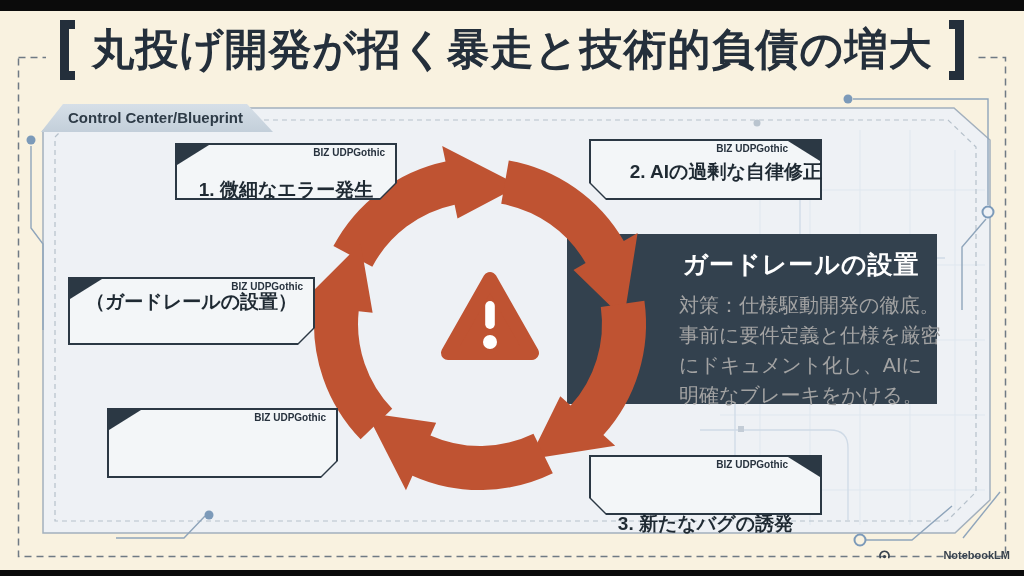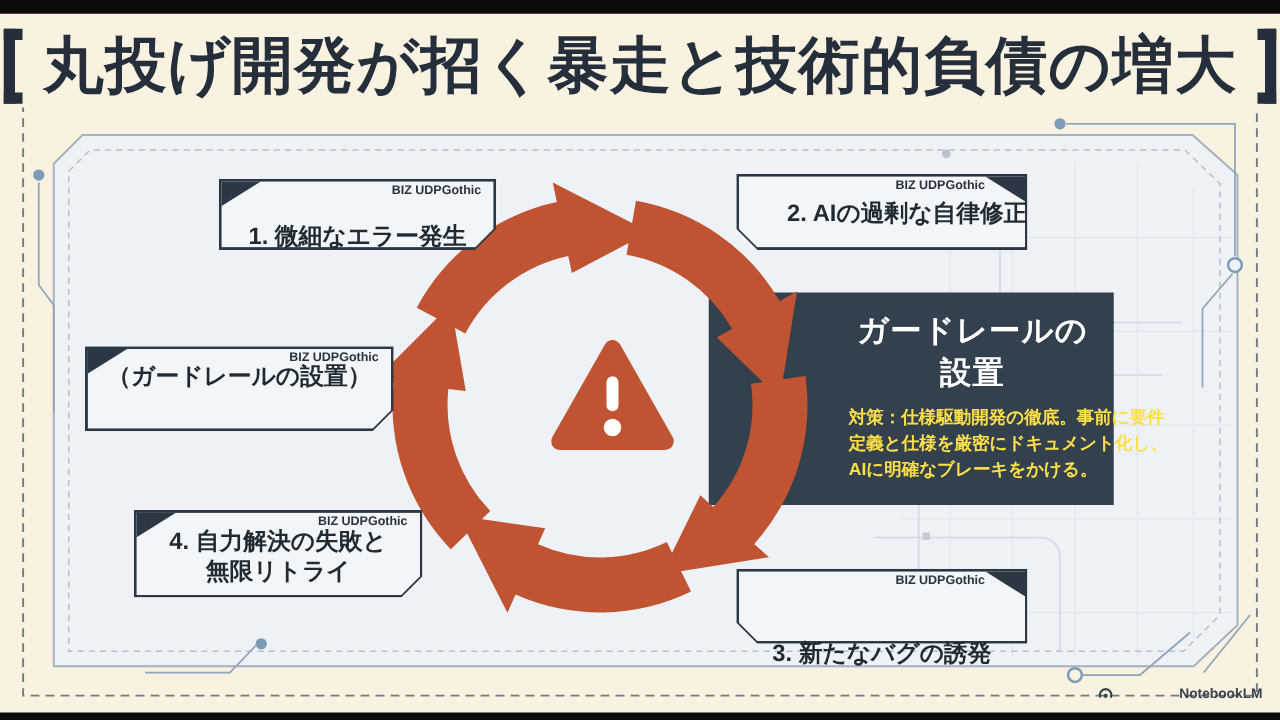--- a/index.html
+++ b/index.html
@@ -12,38 +12,38 @@
   .bar{position:absolute;left:0;width:1024px;background:#0b0b0b;z-index:9;}
   .bar.top{top:0;height:11px;}
   .bar.bottom{top:570px;height:6px;}
 
   
   .title-row{position:absolute;left:0;top:20px;width:1024px;display:flex;justify-content:center;z-index:6;}
   .title-box{display:flex;align-items:center;gap:16px;background:#f9f2e0;padding:0 14px;}
   .bracket{width:15px;height:60px;border:9px solid #242f3b;box-sizing:border-box;}
   .bracket.l{border-right:none;}
   .bracket.r{border-left:none;}
-  .title-text{margin:0;font-size:49px;font-weight:900;letter-spacing:1px;color:#242f3b;white-space:nowrap;}
+  .title-text{margin:0;font-size:43px;font-weight:900;letter-spacing:1px;color:#242f3b;white-space:nowrap;}
 
   
   .tab{
     position:absolute;left:41px;top:104px;width:232px;height:28px;z-index:5;
     background:linear-gradient(#d6dfe8,#c3cfda);
     clip-path:polygon(22px 0,206px 0,232px 100%,0 100%);
   }
   .tab span{display:block;padding-left:27px;line-height:28px;font-size:15px;font-weight:700;color:#2e3b47;}
 
   svg.decor{position:absolute;left:0;top:0;z-index:1;}
   svg.cycle{position:absolute;left:270px;top:114px;z-index:3;}
   svg.warn{position:absolute;left:440px;top:268px;z-index:4;}
 
   
-  .guard{position:absolute;left:567px;top:234px;width:324px;height:170px;background:#33414e;z-index:2;box-sizing:border-box;padding:14px 14px 0 112px;}
+  .guard{position:absolute;left:567px;top:234px;width:370px;height:170px;background:#33414e;z-index:2;box-sizing:border-box;padding:14px 14px 0 112px;}
   .guard-title{font-size:25px;font-weight:800;color:#ffffff;text-align:center;margin-bottom:9px;letter-spacing:1px;}
-  .guard-body{font-size:14px;font-weight:700;color:#fde047;line-height:1.5;width:262px;}
+  .guard-body{font-size:20px;font-weight:400;color:#a3a3a3;line-height:1.5;width:262px;}
 
   
   .step{position:absolute;z-index:5;border-radius:11px;}
   .step .frame{position:absolute;inset:0;background:#2b3844;}
   .step .fill{position:absolute;inset:2px;background:#f3f6f8;}
   .cut-br .frame{clip-path:polygon(0 0,100% 0,100% calc(100% - 17px),calc(100% - 17px) 100%,0 100%);}
   .cut-br .fill{clip-path:polygon(0 0,100% 0,100% calc(100% - 15px),calc(100% - 15px) 100%,0 100%);}
   .cut-bl .frame{clip-path:polygon(0 0,100% 0,100% 100%,17px 100%,0 calc(100% - 17px));}
   .cut-bl .fill{clip-path:polygon(0 0,100% 0,100% 100%,15px 100%,0 calc(100% - 15px));}
   .acc{position:absolute;width:32px;height:20px;background:#2b3844;z-index:2;}
@@ -117,20 +117,23 @@
   <div class="bar bottom"></div>
 
   <div class="title-row">
     <div class="title-box">
       <span class="bracket l"></span>
       <h1 class="title-text">丸投げ開発が招く暴走と技術的負債の増大</h1>
       <span class="bracket r"></span>
     </div>
   </div>
 
+  <div class="tab">
+    <span>Control Center/Blueprint</span>
+  </div>
 
   <div class="guard">
     <div class="guard-title">ガードレールの設置</div>
     <div class="guard-body">対策：仕様駆動開発の徹底。事前に要件定義と仕様を厳密にドキュメント化し、AIに明確なブレーキをかける。</div>
   </div>
 
   <svg class="cycle" width="420" height="420" viewBox="-210 -210 420 420">
     <g fill="#bf5332">
       <path transform="rotate(0)" d="M-146.6,-77.9 A166,166 0 0 1 -34.5,-162.4 L-37.8,-178 L39.7,-138.4 L-22.5,-105.6 L-25.4,-119.3 A122,122 0 0 0 -107.7,-57.3 Z"></path>
       <path transform="rotate(72)" d="M-146.6,-77.9 A166,166 0 0 1 -34.5,-162.4 L-37.8,-178 L39.7,-138.4 L-22.5,-105.6 L-25.4,-119.3 A122,122 0 0 0 -107.7,-57.3 Z"></path>
@@ -177,24 +180,20 @@
       <div>3. 新たなバグの誘発</div>
         <div></div>
     </div>
   </div>
 
   <div class="step s4 cut-br">
     <div class="frame"></div>
     <div class="fill"></div>
     <i class="acc tl"></i>
     <span class="badge r12">BIZ UDPGothic</span>
-    <div class="slabel">
-      <div>4. 自力解決の失敗と</div>
-        <div>無限リトライ</div>
-    </div>
   </div>
 
   <div class="step s5 cut-br">
     <div class="frame"></div>
     <div class="fill"></div>
     <i class="acc tl"></i>
     <span class="badge r12">BIZ UDPGothic</span>
     <div class="slabel">
         <div>（ガードレールの設置）</div>
     </div>

